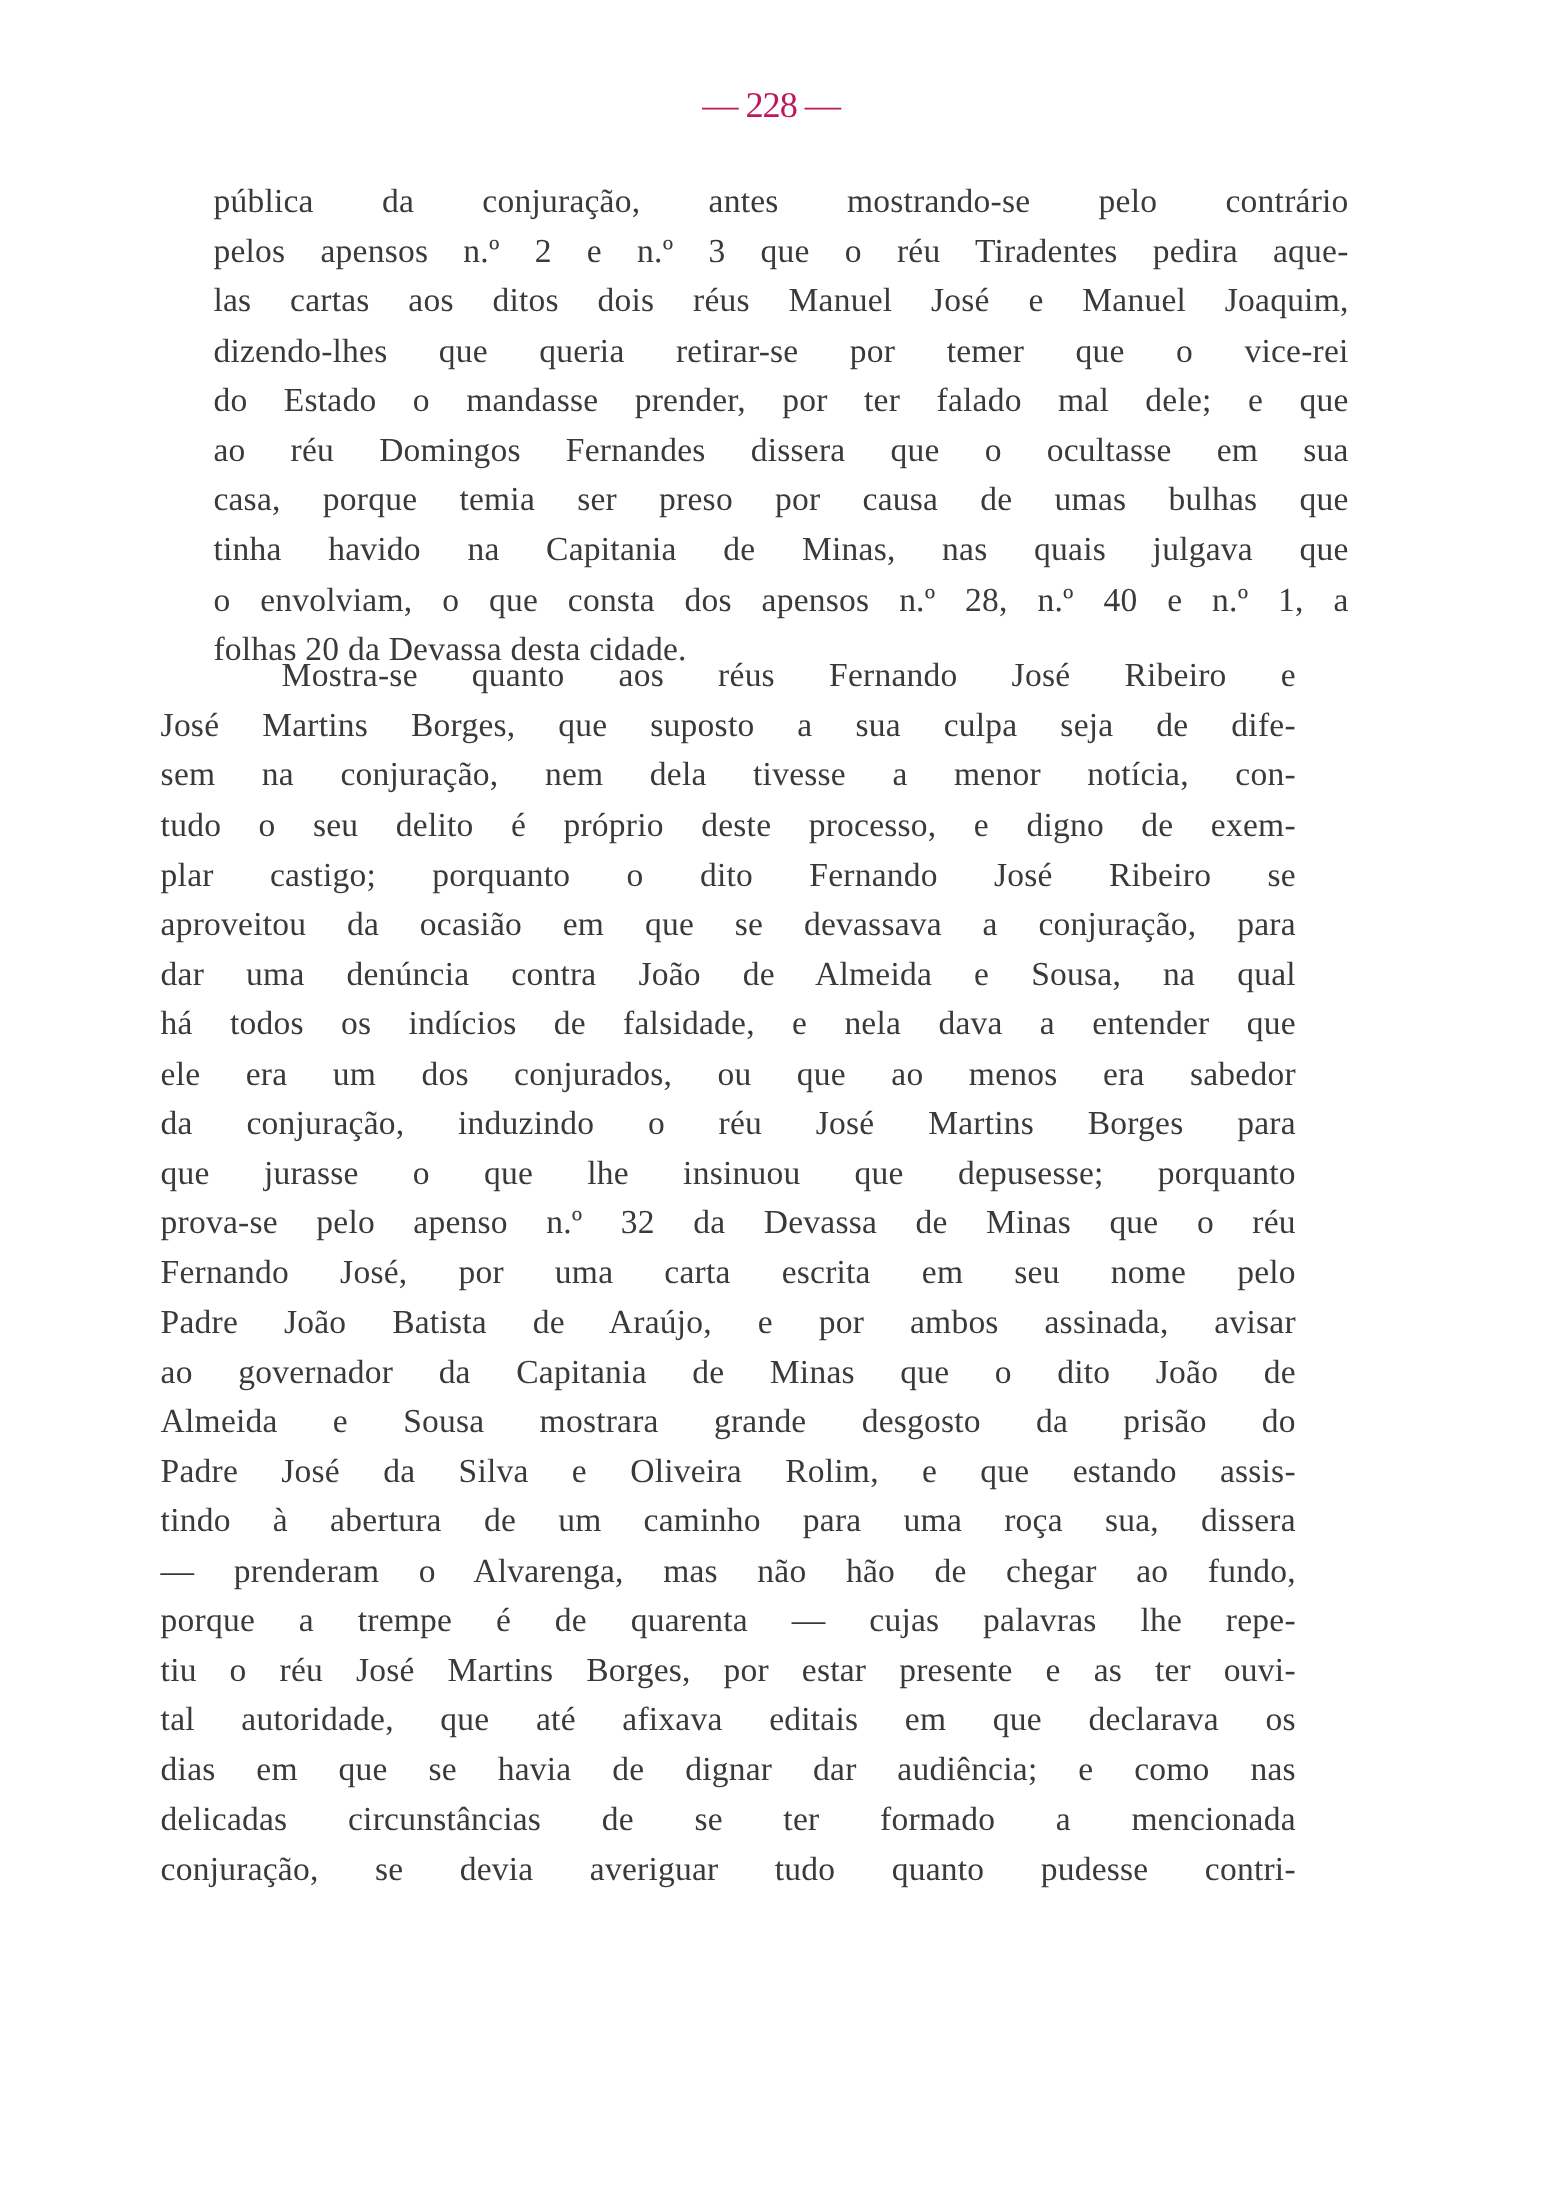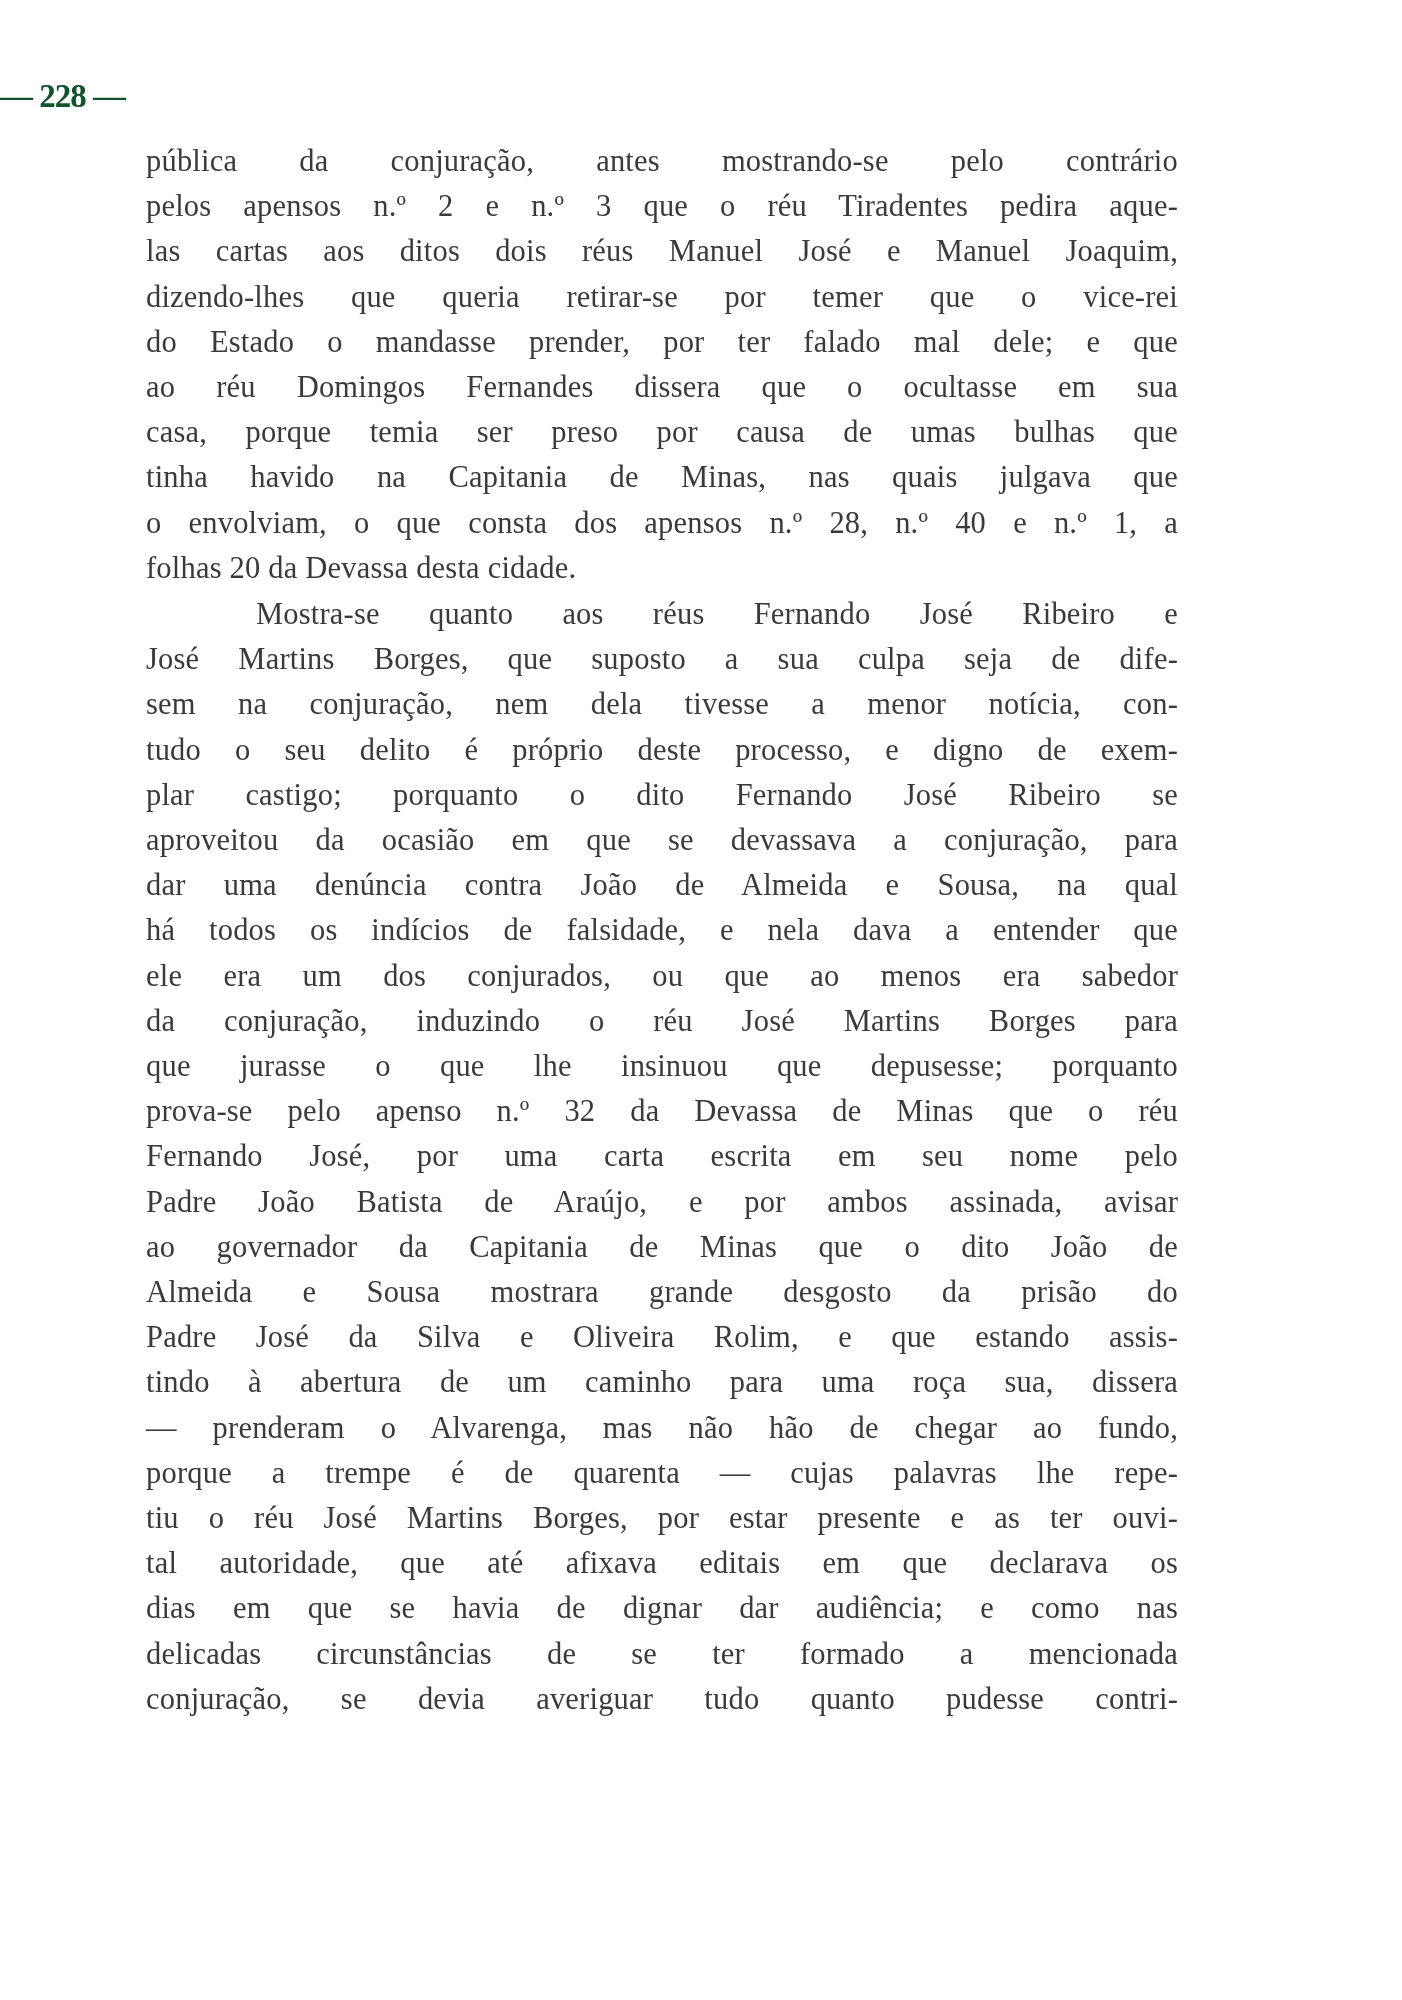--- a/index.html
+++ b/index.html
@@ -20,44 +20,45 @@
       left: 0;
       top: 0;
       width: 1402px;
       height: 2000px;
     }
     .page-number {
       position: absolute;
       top: 78px;
       left: 0;
       width: 1402px;
+      text-align: center;
       font-size: 33px;
-      font-weight: bold;
+      font-weight: normal;
       letter-spacing: -1px;
-      color: #14532d;
+      color: #be185d;
     }
     .text-block {
       position: absolute;
       left: 146px;
       width: 1032px;
       font-size: 30.5px;
       line-height: 45.2px;
       text-align: justify;
       letter-spacing: 0.2px;
     }
     .text-block .line {
       display: block;
       white-space: nowrap;
       text-align-last: justify;
       text-align: justify;
     }
     .text-block .line.last {
       text-align-last: left;
     }
-    #para1 { top: 139px; }
+    #para1 { top: 161px; margin-left: 48px; }
     #para2 { top: 592px; }
     .indent { padding-left: 110px; }
   </style>
 </head>
 <body>
 
 <div class="page">
   <div class="page-number">— 228 —</div>
 
   <div class="text-block" id="para1">

